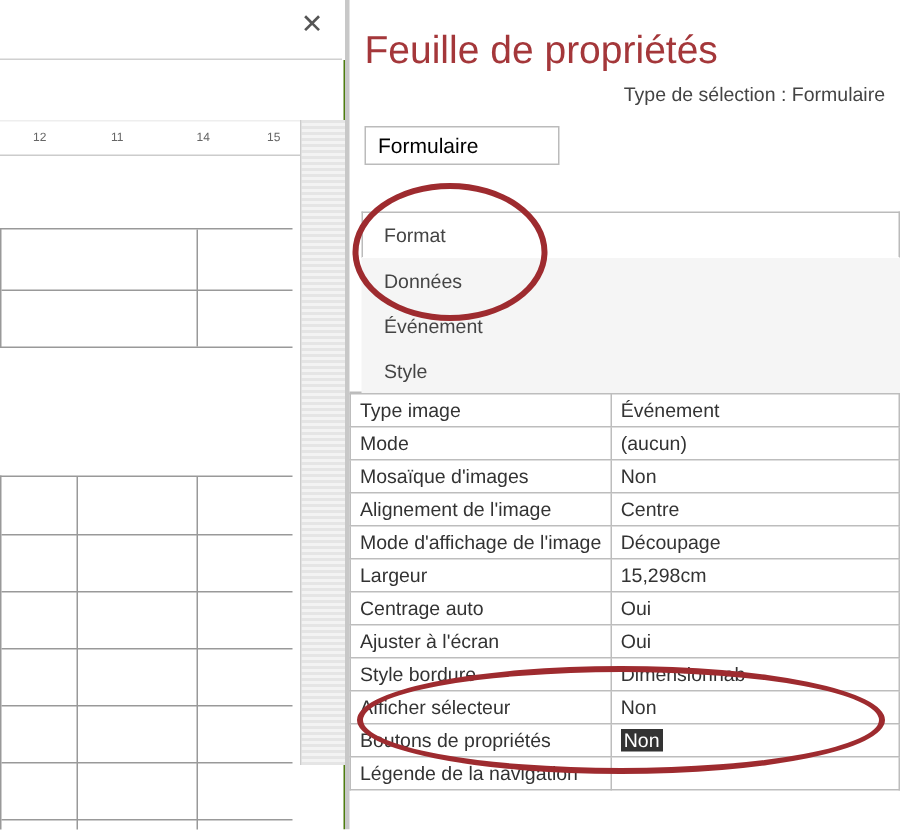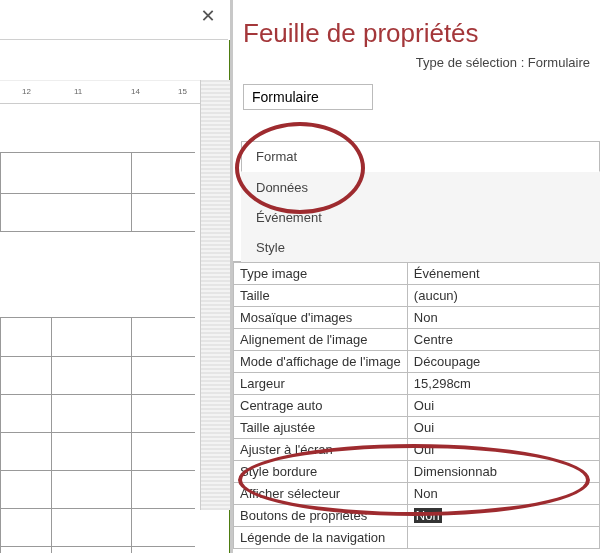--- a/index.html
+++ b/index.html
@@ -219,45 +219,41 @@
     <div class="tab">Événement</div>
     <div class="tab">Style</div>
   </div>
   <table class="prop-table">
     <tbody id="prop-rows">
         <tr>
           <td>Type image</td>
           <td>Événement</td>
         </tr>
         <tr>
-          <td>Taille</td>
+          <td>Mode</td>
           <td>(aucun)</td>
         </tr>
         <tr>
           <td>Mosaïque d'images</td>
           <td>Non</td>
         </tr>
         <tr>
           <td>Alignement de l'image</td>
           <td>Centre</td>
         </tr>
         <tr>
           <td>Mode d'affichage de l'image</td>
           <td>Découpage</td>
         </tr>
         <tr>
           <td>Largeur</td>
           <td>15,298cm</td>
         </tr>
         <tr>
           <td>Centrage auto</td>
-          <td>Oui</td>
-        </tr>
-        <tr>
-          <td>Taille ajustée</td>
           <td>Oui</td>
         </tr>
         <tr>
           <td>Ajuster à l'écran</td>
           <td>Oui</td>
         </tr>
         <tr>
           <td>Style bordure</td>
           <td>Dimensionnab</td>
         </tr>

